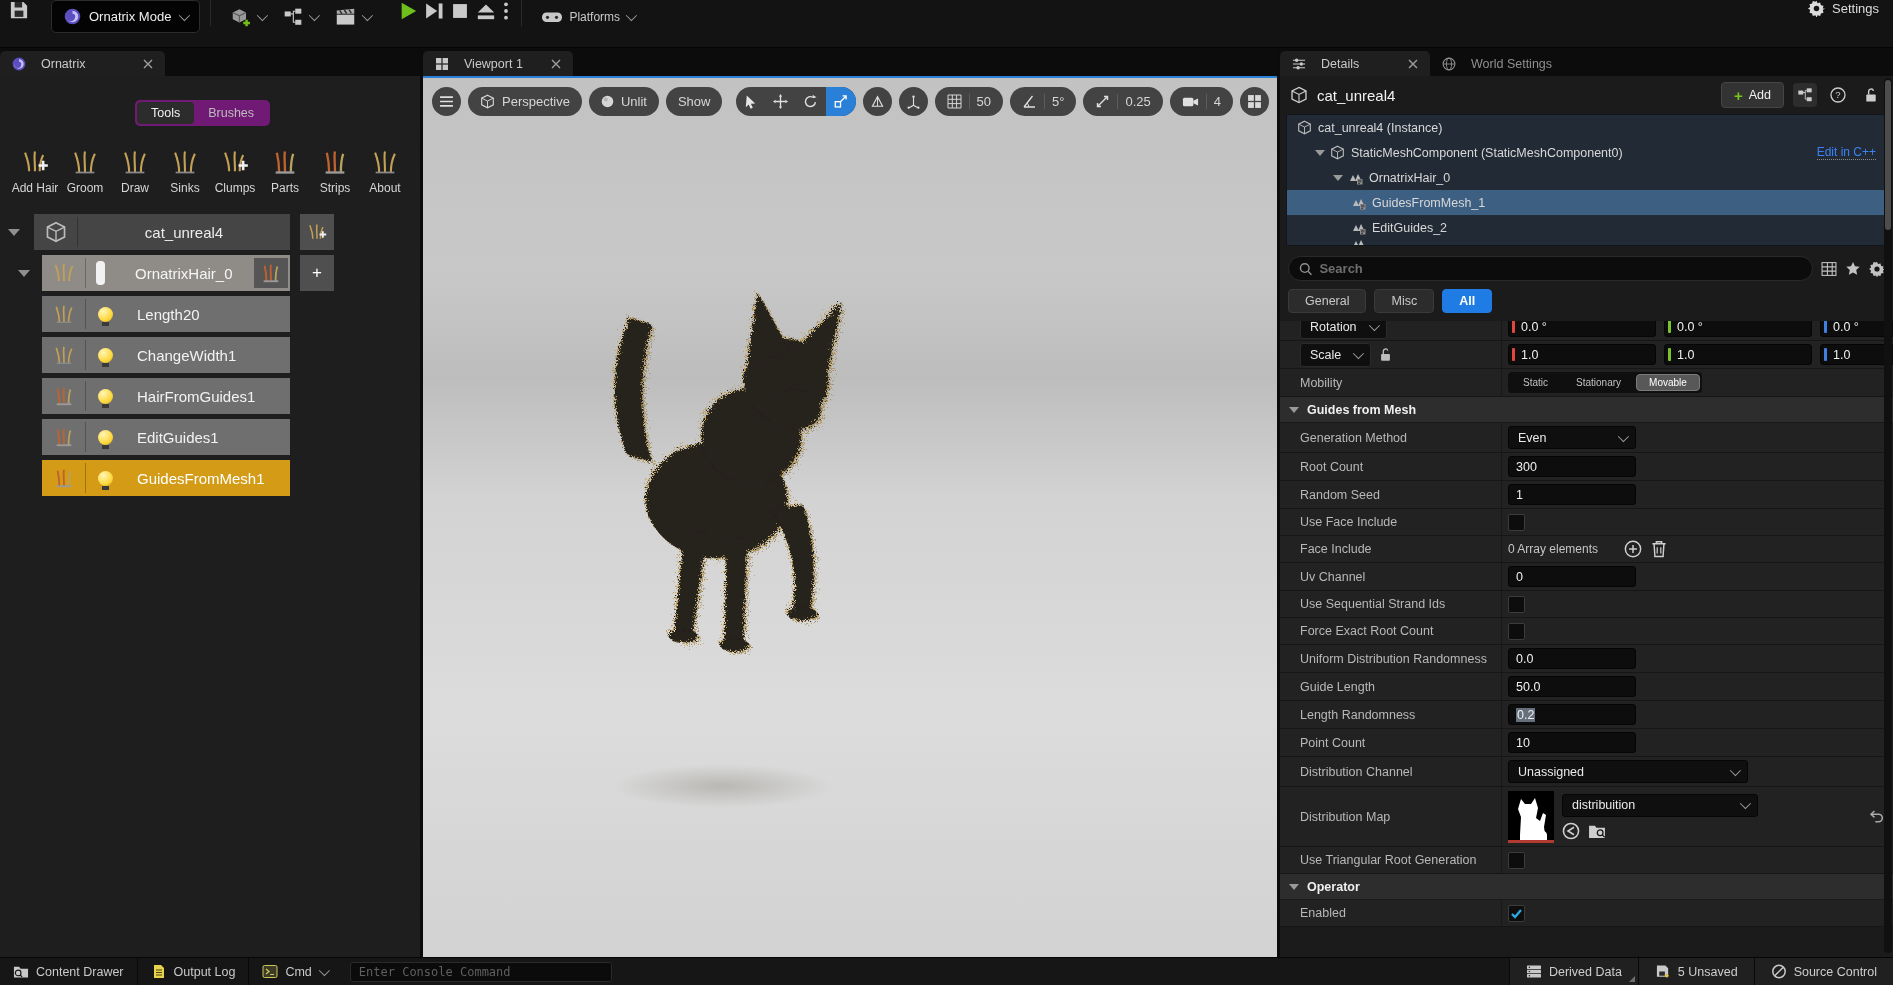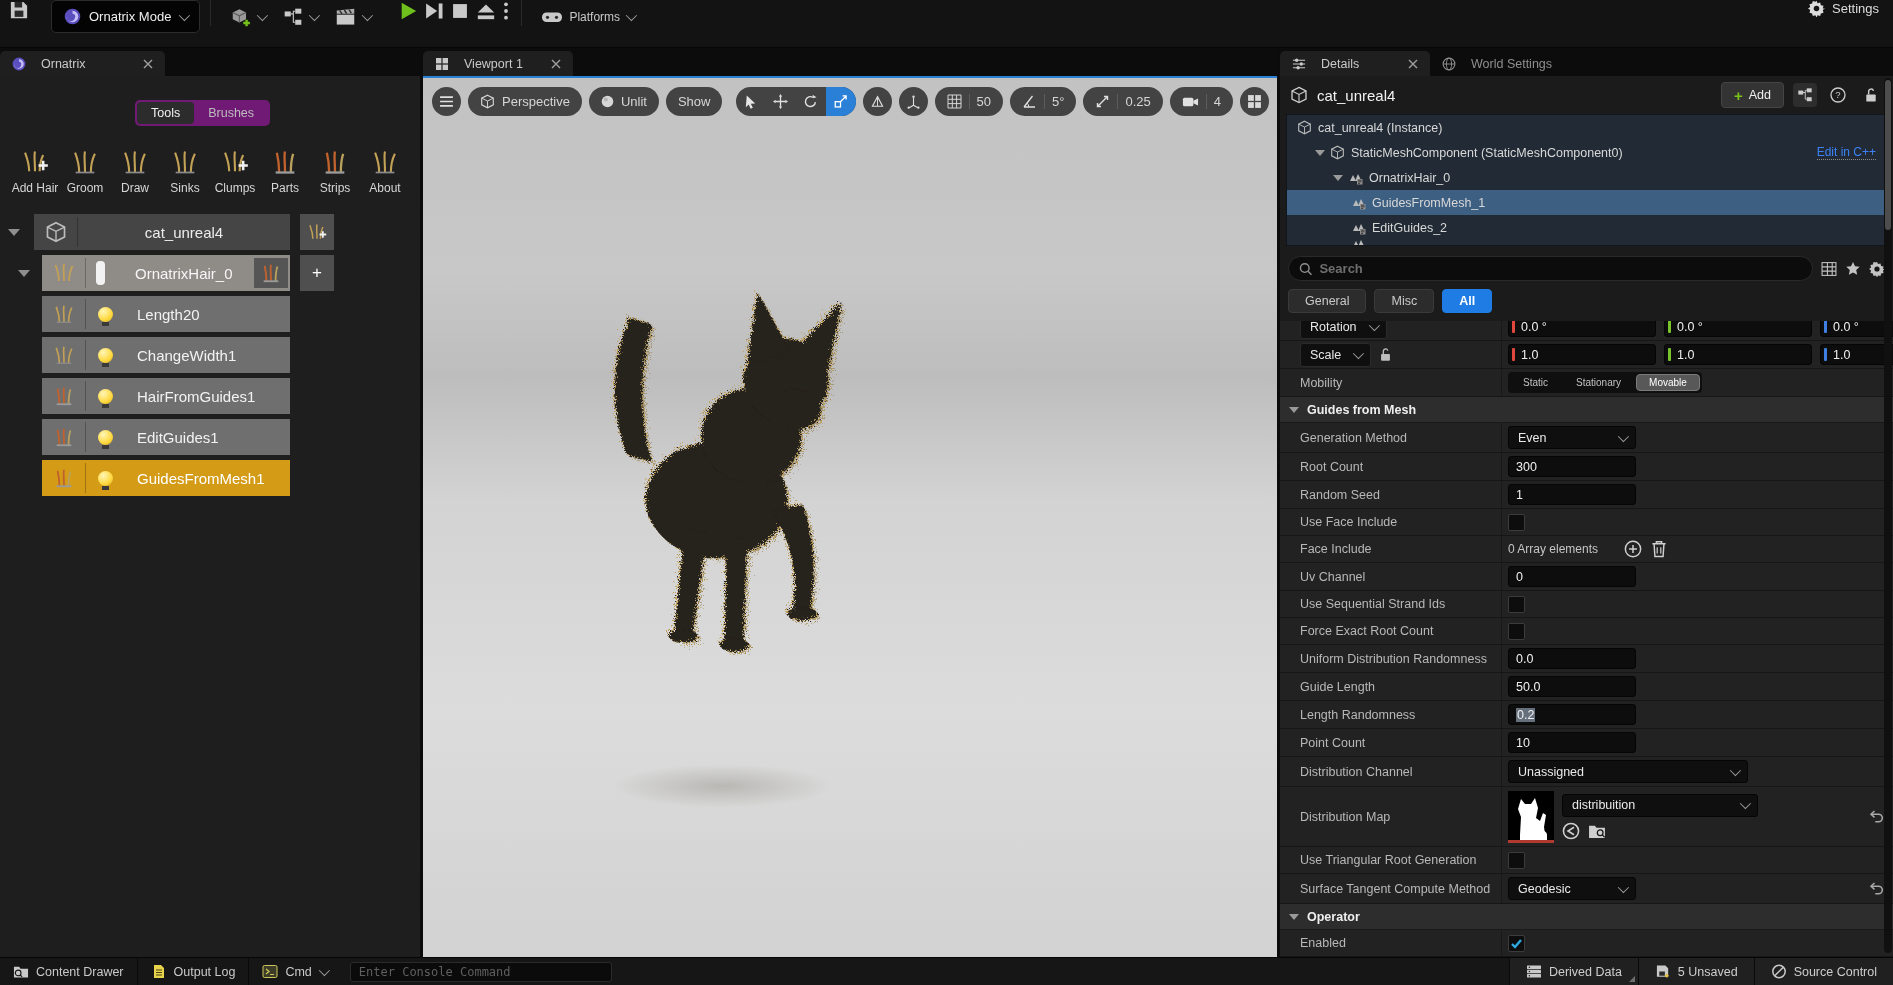--- a/index.html
+++ b/index.html
@@ -1057,37 +1057,20 @@
             </span>
           </div>
           <div class="prow">
             <div class="pname">
               <span>Use Triangular Root Generation</span>
             </div>
             <div class="pval">
               <span class="cb"></span>
             </div>
           </div>
-          <div class="prow">
-            <div class="pname">
-              <span>Surface Tangent Compute Method</span>
-            </div>
-            <div class="pval">
-              <span class="ddl" style="width:128px">
-                <span>Geodesic</span>
-                <span class="chev"></span>
-              </span>
-            </div>
-            <span class="ico reset">
-              <svg viewBox="0 0 15 13" xmlns="http://www.w3.org/2000/svg">
-                <path d="M5.5 1 2 4.2 5.5 7.4" fill="none" stroke="currentColor" stroke-width="1.5"></path>
-                <path d="M2 4.2h7.5a3.8 3.8 0 0 1 0 7.6H6.3" fill="none" stroke="currentColor" stroke-width="1.5"></path>
-              </svg>
-            </span>
-          </div>
           <div class="psec">
             <span class="sec-tri"></span>
             <span>Operator</span>
           </div>
           <div class="prow">
             <div class="pname">
               <span>Enabled</span>
             </div>
             <div class="pval">
               <span class="cb">

